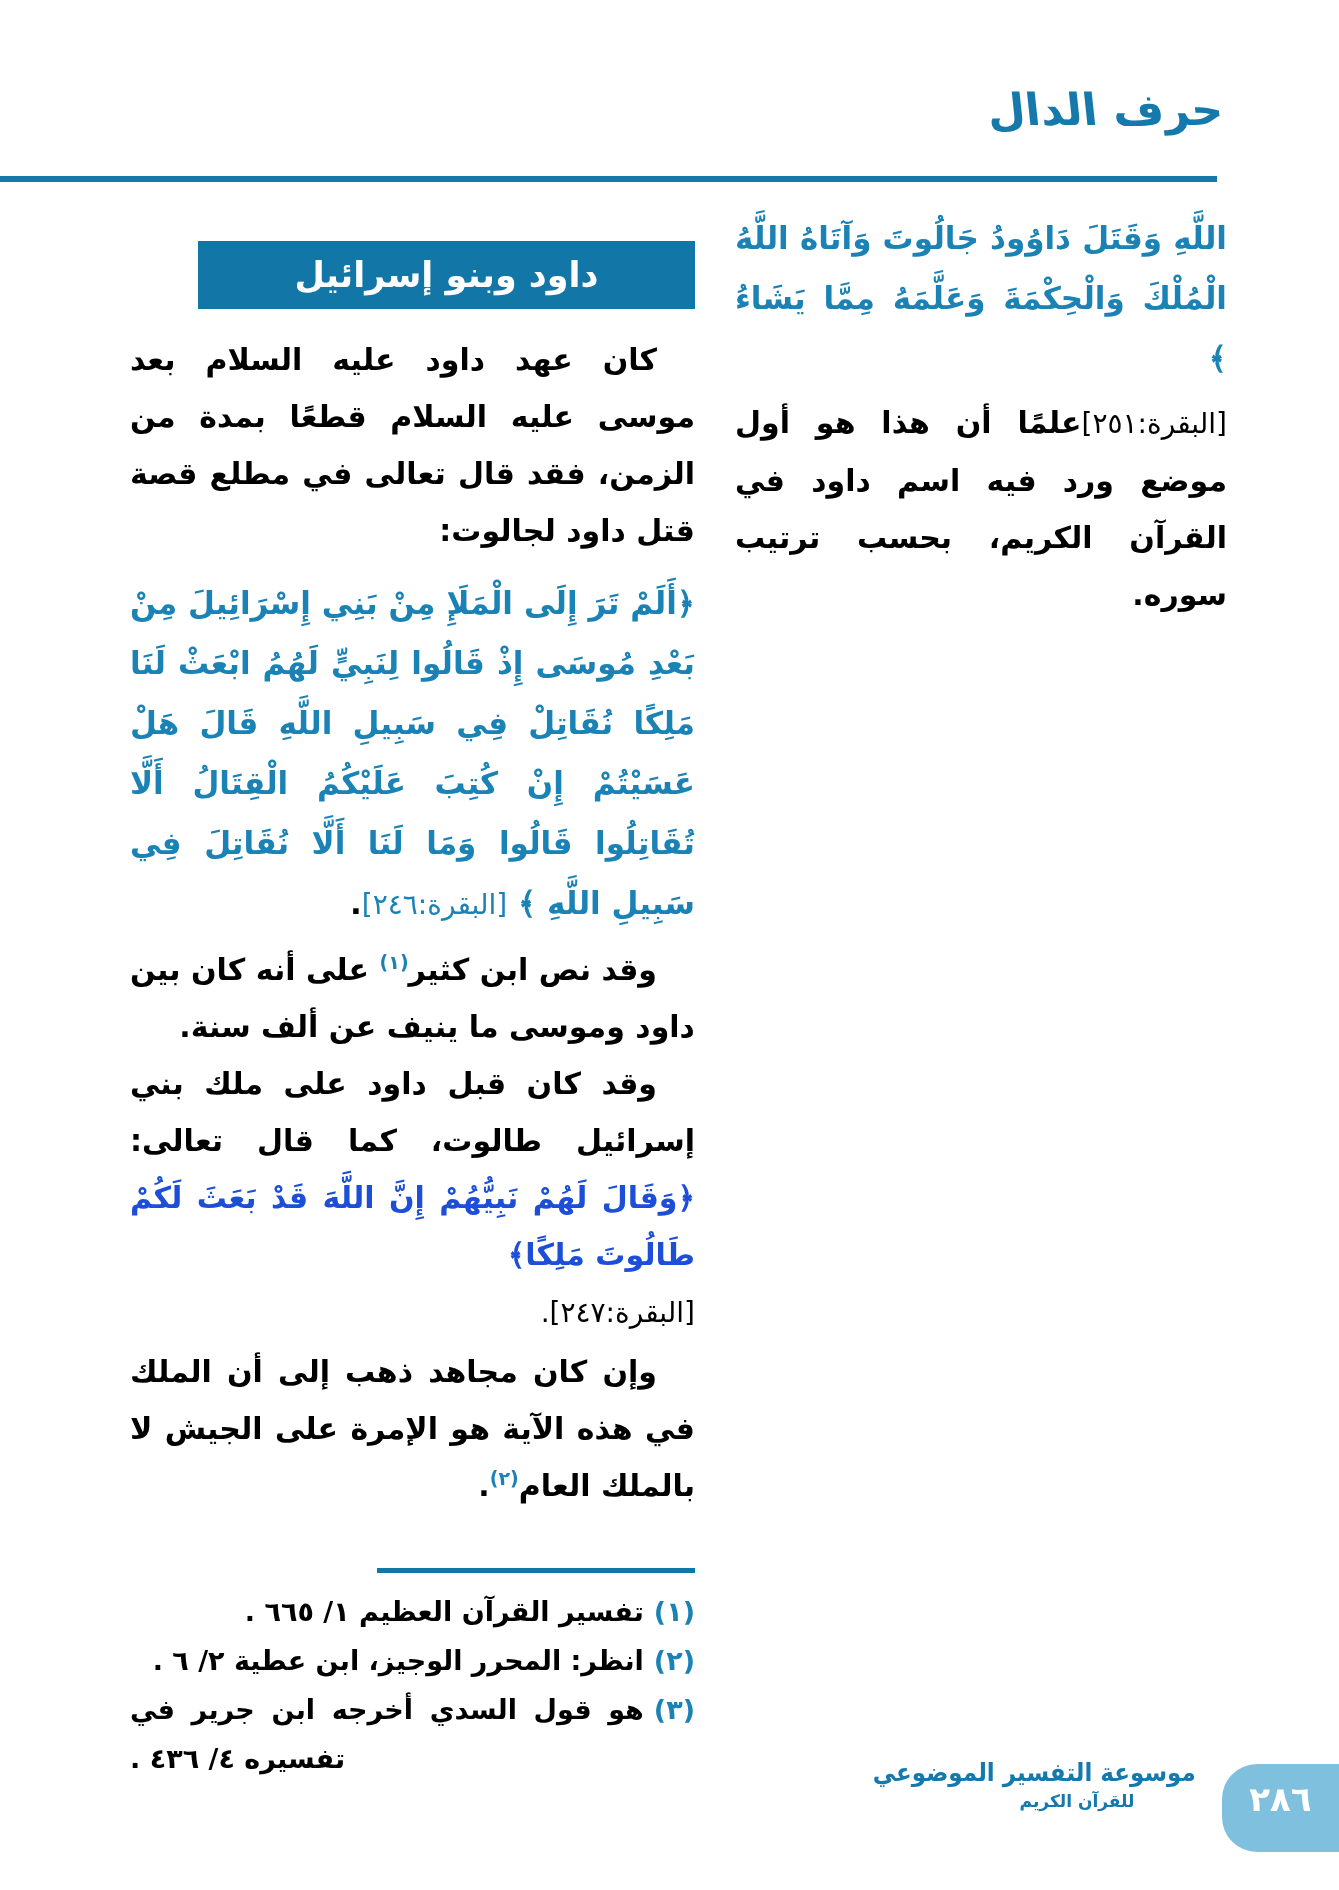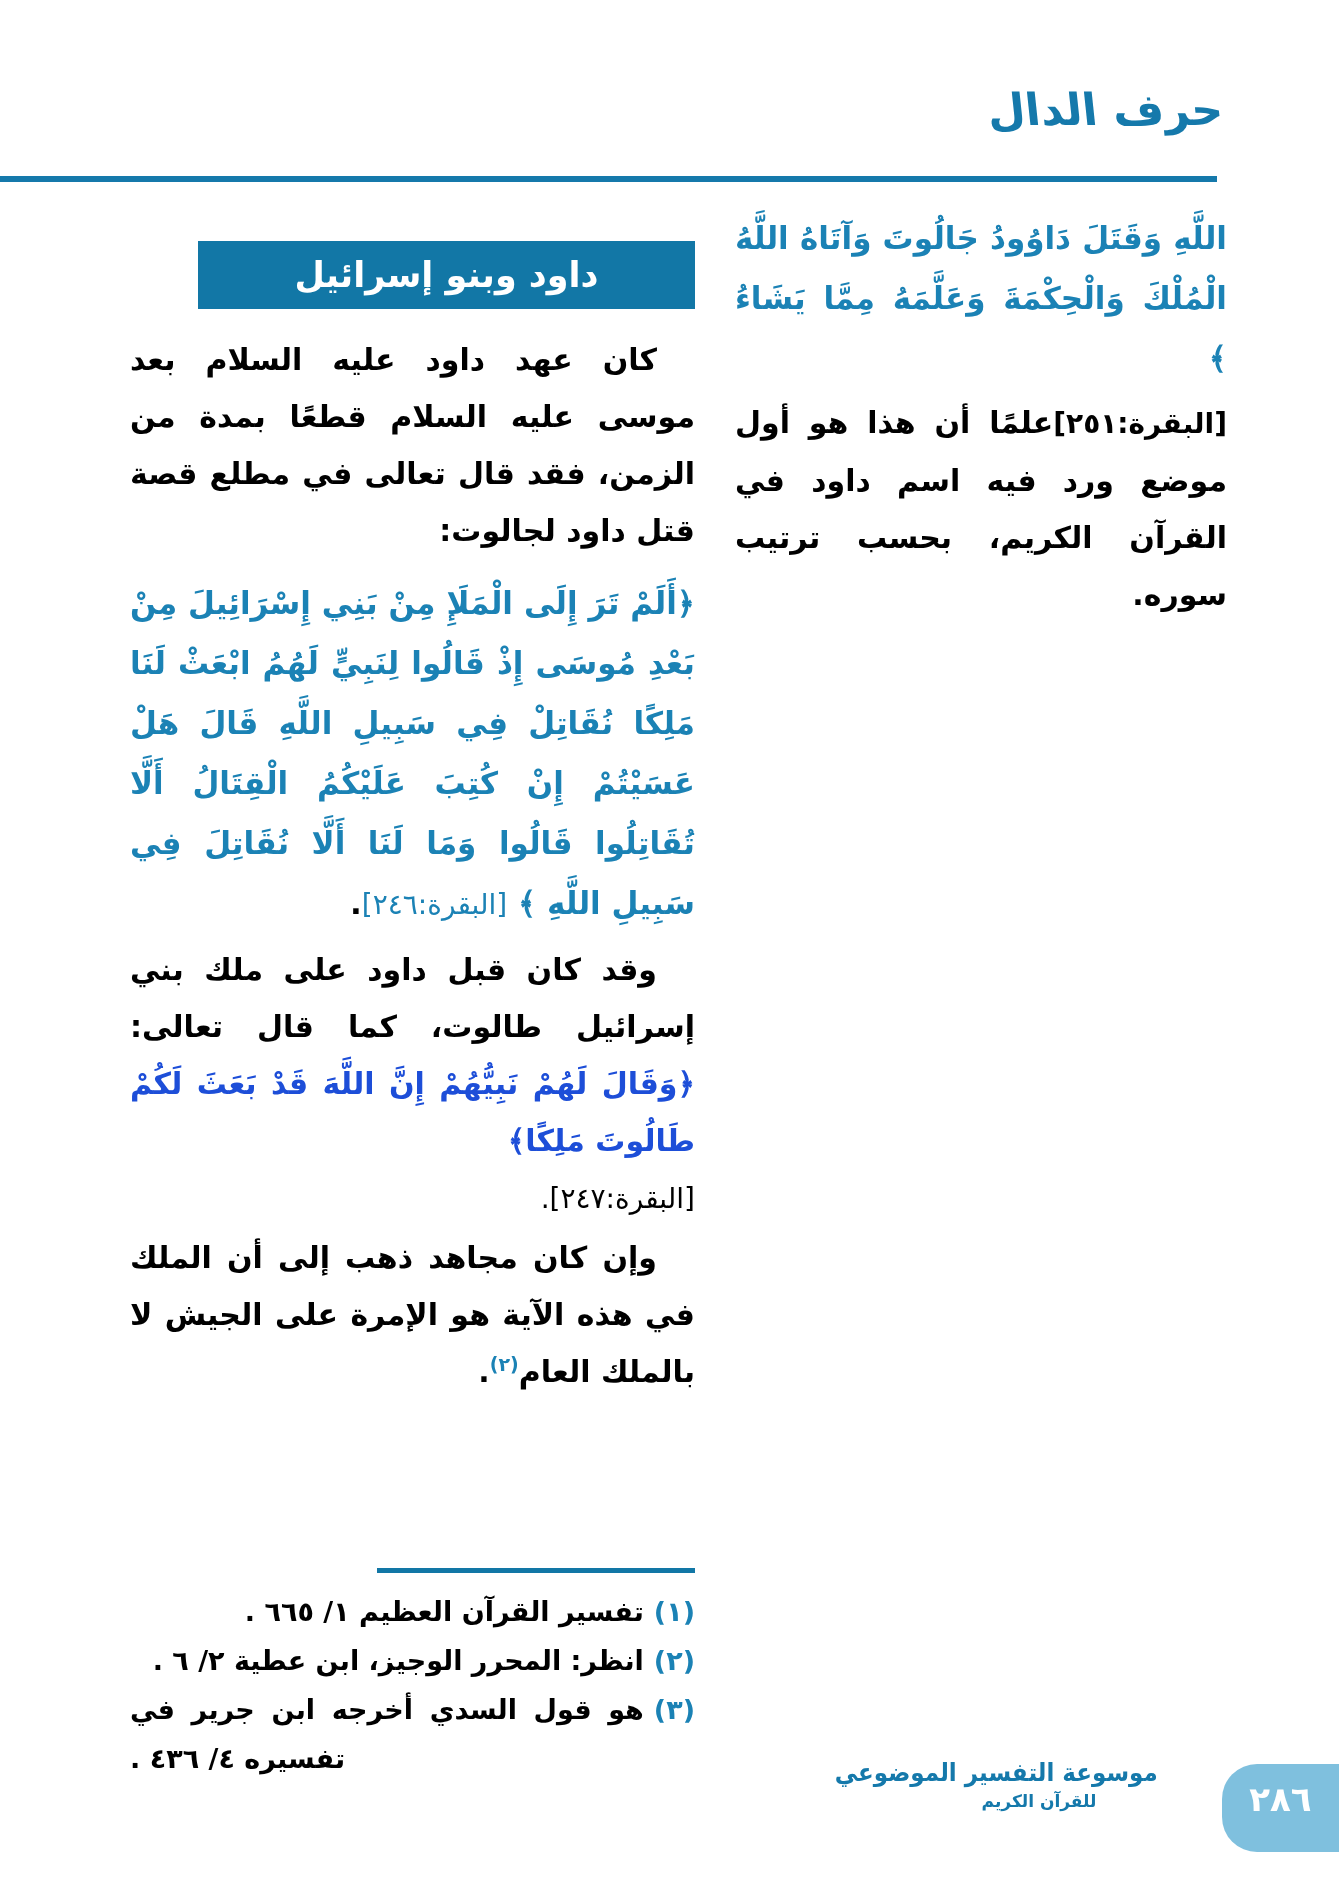--- a/index.html
+++ b/index.html
@@ -63,21 +63,21 @@
     font-size: 31px;
     font-weight: bold;
     line-height: 60px;
     text-align: justify;
     text-align-last: justify;
   }
   .verse.last-right { text-align-last: right; }
 
   .verse-inline { color: #1d4ed8; }
 
-  .cite { font-weight: bold; font-size: 28px; }
+  .cite { font-weight: normal; font-size: 28px; }
   .cite-blue { color: #1B82B5; font-weight: normal; font-size: 28px; }
   .black { color: #000000; }
 
   .fn-ref {
     color: #1B82B5;
     font-size: 19px;
     font-weight: bold;
     vertical-align: super;
     line-height: 0;
   }
@@ -126,21 +126,21 @@
     line-height: 49px;
   }
   .fn-marker { color: #1B82B5; flex: 0 0 auto; }
   .fn-text { flex: 1 1 auto; text-align: justify; }
   .fn-text.wrap-left { text-align-last: left; }
 
   
   .logo {
     position: absolute;
     top: 1758px;
-    left: 910px;
+    left: 948px;
     width: 258px;
     text-align: center;
     color: #1579AB;
   }
   .logo-line1 {
     font-size: 25px;
     font-weight: bold;
     line-height: 30px;
     white-space: nowrap;
     transform: scaleX(0.92);
@@ -180,20 +180,21 @@
     <p class="body-par gap-top"><span class="cite">[البقرة:٢٥١]</span><span>علمًا أن هذا هو أول موضع ورد فيه اسم داود في القرآن الكريم، بحسب ترتيب سوره.</span></p>
   </div>
 
   <div class="col-left">
     <div class="section-box">داود وبنو إسرائيل</div>
 
     <p class="body-par indent">كان عهد داود عليه السلام بعد موسى عليه السلام قطعًا بمدة من الزمن، فقد قال تعالى في مطلع قصة قتل داود لجالوت:</p>
 
     <p class="verse verse-block last-right"><span>﴿أَلَمْ تَرَ إِلَى الْمَلَإِ مِنْ بَنِي إِسْرَائِيلَ مِنْ بَعْدِ مُوسَى إِذْ قَالُوا لِنَبِيٍّ لَهُمُ ابْعَثْ لَنَا مَلِكًا نُقَاتِلْ فِي سَبِيلِ اللَّهِ قَالَ هَلْ عَسَيْتُمْ إِنْ كُتِبَ عَلَيْكُمُ الْقِتَالُ أَلَّا تُقَاتِلُوا قَالُوا وَمَا لَنَا أَلَّا نُقَاتِلَ فِي سَبِيلِ اللَّهِ ﴾ </span><span class="cite-blue">[البقرة:٢٤٦]</span><span class="black">.</span></p>
 
+    <p class="body-par indent"><span>وقد نص ابن كثير</span><span class="fn-ref">(١)</span><span> على أنه كان بين داود وموسى ما ينيف عن ألف سنة.</span></p>
 
     <p class="body-par indent"><span>وقد كان قبل داود على ملك بني إسرائيل طالوت، كما قال تعالى: </span><span class="verse-inline">﴿وَقَالَ لَهُمْ نَبِيُّهُمْ إِنَّ اللَّهَ قَدْ بَعَثَ لَكُمْ طَالُوتَ مَلِكًا﴾</span></p>
     <p class="cite-line">[البقرة:٢٤٧].</p>
 
     <p class="body-par indent"><span>وإن كان مجاهد ذهب إلى أن الملك في هذه الآية هو الإمرة على الجيش لا بالملك العام</span><span class="fn-ref">(٢)</span><span>.</span></p>
 
   </div>
 
   <div class="footnotes">
     <div class="fn-rule"></div>

